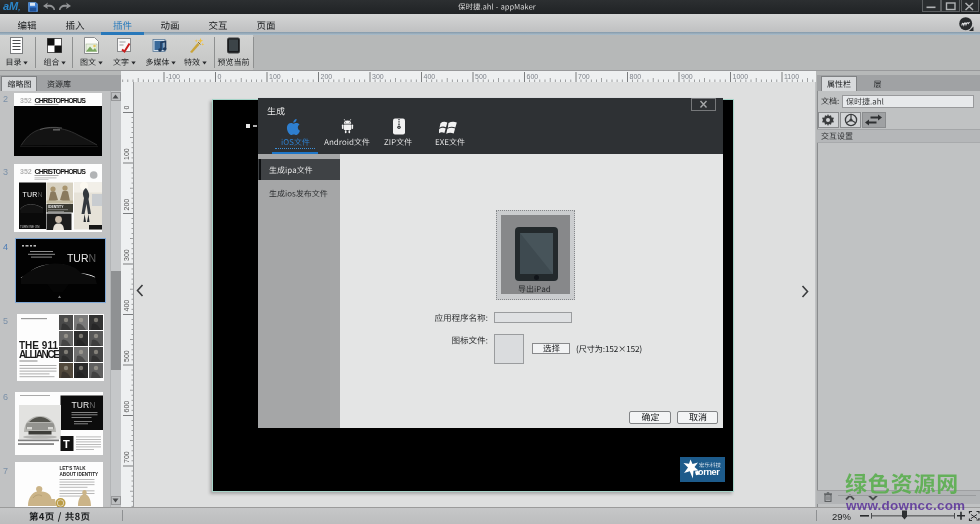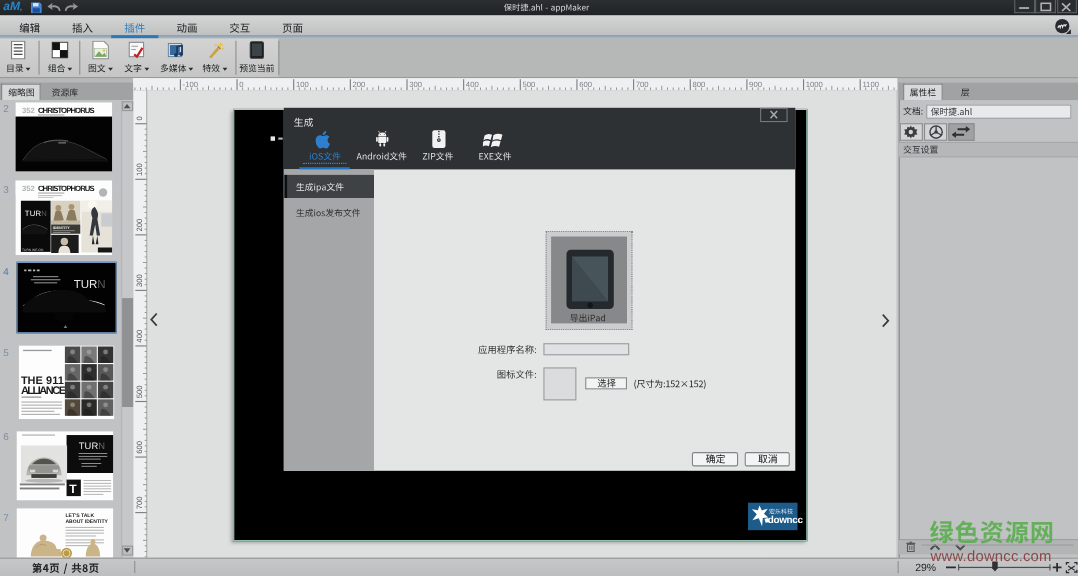--- a/index.html
+++ b/index.html
@@ -349,21 +349,21 @@
       <path d="M1.5 1 L6.5 6.5 L1.5 12" stroke="#3a3c3e" stroke-width="1.6" fill="none"></path>
     </svg>
     <div class="ab" style="left:212px;top:99px;width:522px;height:393px;background:#000;border:1px solid #a5d4c8;box-shadow:-2px 2px 3px rgba(0,0,0,0.25)"></div>
     <div class="ab" style="left:246px;top:124px;width:4px;height:4px;background:#e8e8e8"></div>
     <div class="ab" style="left:253px;top:125px;width:4px;height:2px;background:#b0b0b0"></div>
     <div class="ab" style="left:680px;top:457px;width:45px;height:25px;background:#1d5b8b"></div>
     <svg class="ab" style="left:680px;top:457px" width="45" height="25" viewBox="0 0 45 25">
 <path d="M10.5 2.5 L12.5 7 L18 5.5 L14.5 10 L18.5 13.5 L13.5 13.8 L12.8 21.5 L9.8 14.2 L4 16 L8 10.5 L3.5 6 L9 6.8 Z" fill="#fff"></path>
 <path d="M15 14.5 L18.5 13.8 L19.5 17.5 L16 18.2 Z" fill="#fff"></path>
 </svg>
-    <div class="ab" style="left:698px;top:467px;color:#fff;font-size:9px;font-weight:bold;letter-spacing:-0.3px">downcc</div>
+    <div class="ab" style="left:698px;top:467px;color:#fff;font-size:9px;font-weight:bold;letter-spacing:-0.3px">orner</div>
     <div class="ab" style="left:258px;top:97px;width:465px;height:331px;background:#e4e5e5;border-top:1px solid #d8dadc"></div>
     <div class="ab" style="left:258px;top:98px;width:465px;height:56px;background:#2e3134"></div>
     <div class="ab" style="left:691px;top:98px;width:25px;height:12.5px;border:1px solid #76787a"></div>
     <svg class="ab" style="left:691px;top:98px" width="25" height="13" viewBox="0 0 25 13">
       <path d="M9.5 3 L15.5 9.5 M15.5 3 L9.5 9.5" stroke="#a6a8aa" stroke-width="1.4"></path>
     </svg>
     <svg class="ab" style="left:286px;top:117.5px" width="17" height="18" viewBox="0 0 17 18">
 <g fill="#2e7fd0">
         <path d="M11.8 9.6c0-2 1.65-3 1.72-3.05-.94-1.37-2.4-1.56-2.92-1.58-1.24-.13-2.42.73-3.05.73-.63 0-1.6-.71-2.63-.69-1.35.02-2.6.79-3.3 2-1.4 2.44-.36 6.05 1.01 8.03.67.97 1.47 2.06 2.52 2.02 1.01-.04 1.39-.65 2.61-.65 1.22 0 1.56.65 2.63.63 1.09-.02 1.78-.99 2.44-1.96.77-1.12 1.09-2.21 1.11-2.27-.02-.01-2.12-.82-2.14-3.21z"></path>
 <path d="M9.75 3.6c.56-.68.93-1.62.83-2.56-.8.03-1.77.53-2.35 1.21-.51.6-.96 1.56-.84 2.48.89.07 1.8-.45 2.36-1.13z"></path>
@@ -649,21 +649,21 @@
 <rect x="13" y="6.3" width="84" height="1.1" fill="#4a4c4e"></rect>
 <rect x="13" y="4" width="1" height="5.6" fill="#4a4c4e"></rect>
       <rect x="96" y="4" width="1" height="5.6" fill="#4a4c4e"></rect>
 <path d="M44 1.5 h5 v6 l-2.5 3 l-2.5 -3 z" fill="#2e3032"></path>
 <path d="M99 6.8 h8 M103 2.8 v8" stroke="#2a2c2e" stroke-width="1.6"></path>
 <g stroke="#2a2c2e" stroke-width="1.2" fill="none">
         <path d="M111.5 4.5 v-2 h2.5 M118.5 2.5 h2.5 v2 M121 9 v2 h-2.5 M114 11.5 h-2.5 v-2"></path>
       </g>
 <path d="M113 5.5 l6 4 M119 5.5 l-6 4" stroke="#2a2c2e" stroke-width="1"></path>
     </svg>
-    <div class="ab" style="left:846px;top:498px;font-size:13.5px;font-weight:normal;color:#7f1d1d;opacity:0.75;letter-spacing:0.2px">www.downcc.com</div>
+    <div class="ab" style="left:846px;top:498px;font-size:13.5px;font-weight:bold;color:#4c1d95;opacity:0.75;letter-spacing:0.2px">www.downcc.com</div>
     <svg class="ab" style="left:0;top:0;pointer-events:none" width="980" height="524" viewBox="0 0 980 524">
       <defs>
         <path id="gr4FDD" d="M452 726H824V542H452ZM380 793V474H598V350H306V281H554C486 175 380 74 277 23C294 9 317 -18 329 -36C427 21 528 121 598 232V-80H673V235C740 125 836 20 928 -38C941 -19 964 7 981 22C884 74 782 175 718 281H954V350H673V474H899V793ZM277 837C219 686 123 537 23 441C36 424 58 384 65 367C102 404 138 448 173 496V-77H245V607C284 673 319 744 347 815Z"></path>
         <path id="gr65F6" d="M474 452C527 375 595 269 627 208L693 246C659 307 590 409 536 485ZM324 402V174H153V402ZM324 469H153V688H324ZM81 756V25H153V106H394V756ZM764 835V640H440V566H764V33C764 13 756 6 736 6C714 4 640 4 562 7C573 -15 585 -49 590 -70C690 -70 754 -69 790 -56C826 -44 840 -22 840 33V566H962V640H840V835Z"></path>
         <path id="gr6377" d="M415 266C397 135 355 27 276 -41C293 -51 322 -72 334 -84C378 -42 413 13 439 78C509 -40 614 -71 769 -71H945C947 -53 958 -21 968 -5C933 -6 796 -6 772 -6C739 -6 708 -4 679 0V134H906V195H679V283H897V425H968V487H897V622H679V689H944V751H679V840H608V751H360V689H608V622H404V562H608V487H346V425H608V342H404V283H608V16C545 39 497 82 465 158C473 189 480 222 485 257ZM827 425V342H679V425ZM827 487H679V562H827ZM167 839V638H42V568H167V363L28 321L47 249L167 288V7C167 -7 162 -11 150 -11C138 -12 99 -12 56 -10C65 -31 75 -62 77 -80C141 -81 179 -78 203 -66C228 -55 237 -34 237 7V311L347 347L336 416L237 385V568H345V638H237V839Z"></path>
         <path id="gr002E" d="M139 -13C175 -13 205 15 205 56C205 98 175 126 139 126C102 126 73 98 73 56C73 15 102 -13 139 -13Z"></path>
         <path id="gr0061" d="M217 -13C284 -13 345 22 397 65H400L408 0H483V334C483 469 428 557 295 557C207 557 131 518 82 486L117 423C160 452 217 481 280 481C369 481 392 414 392 344C161 318 59 259 59 141C59 43 126 -13 217 -13ZM243 61C189 61 147 85 147 147C147 217 209 262 392 283V132C339 85 295 61 243 61Z"></path>
         <path id="gr0068" d="M92 0H184V394C238 449 276 477 332 477C404 477 435 434 435 332V0H526V344C526 482 474 557 360 557C286 557 230 516 180 466L184 578V796H92Z"></path>
         <path id="gr006C" d="M188 -13C213 -13 228 -9 241 -5L228 65C218 63 214 63 209 63C195 63 184 74 184 102V796H92V108C92 31 120 -13 188 -13Z"></path>
         <path id="gr002D" d="M46 245H302V315H46Z"></path>

